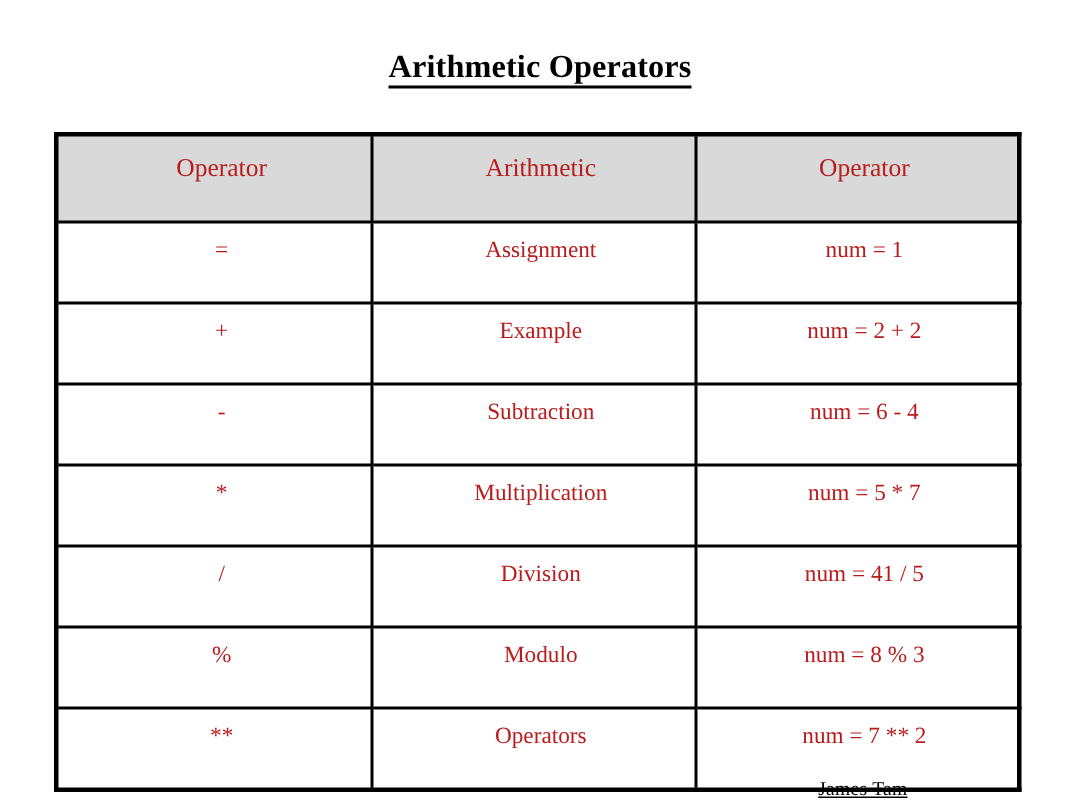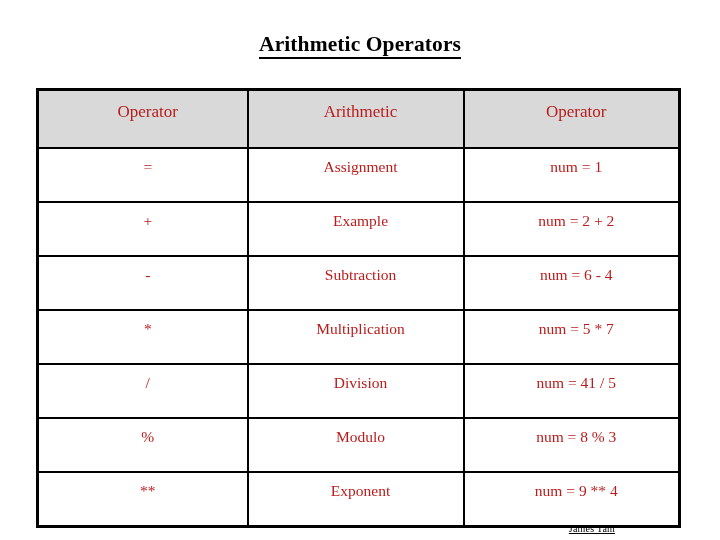--- a/index.html
+++ b/index.html
@@ -81,23 +81,23 @@
   }
 
   .cell-text {
     display: block;
     white-space: pre;
   }
 
   
   .footer-note {
     position: absolute;
-    right: 17px;
+    right: 27px;
     bottom: 6px;
-    font-size: 10px;
+    font-size: 13px;
     color: #000000;
     text-decoration: underline;
     letter-spacing: 0.2px;
   }
 </style>
 </head>
 <body>
 
 <div class="slide">
 
@@ -182,24 +182,24 @@
             </td>
           <td>
               <span class="cell-text">num = 8 % 3</span>
             </td>
         </tr>
         <tr>
           <td>
               <span class="cell-text">**</span>
             </td>
           <td>
-              <span class="cell-text">Exponent</span>
-            </td>
-          <td>
-              <span class="cell-text">num = 9 ** 4</span>
+              <span class="cell-text">Operators</span>
+            </td>
+          <td>
+              <span class="cell-text">num = 7 ** 2</span>
             </td>
         </tr>
       </tbody>
     </table>
   </div>
 
   <div class="footer-note">James Tam</div>
 
 </div>
 

